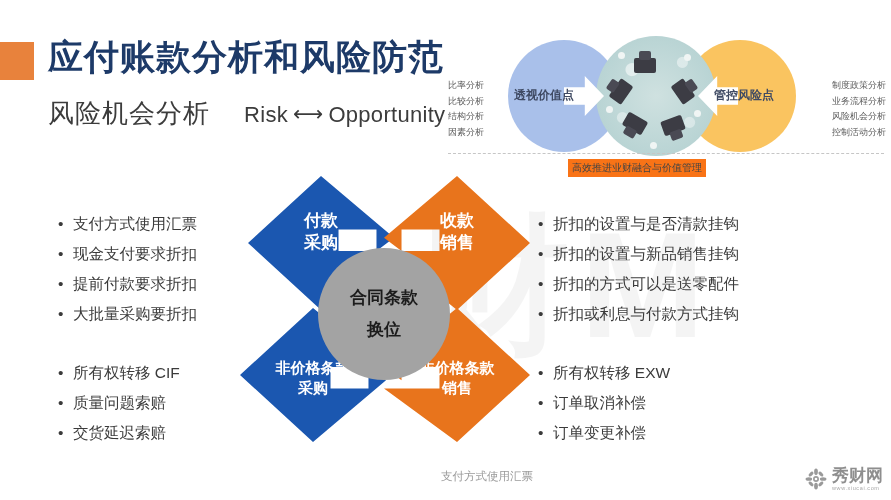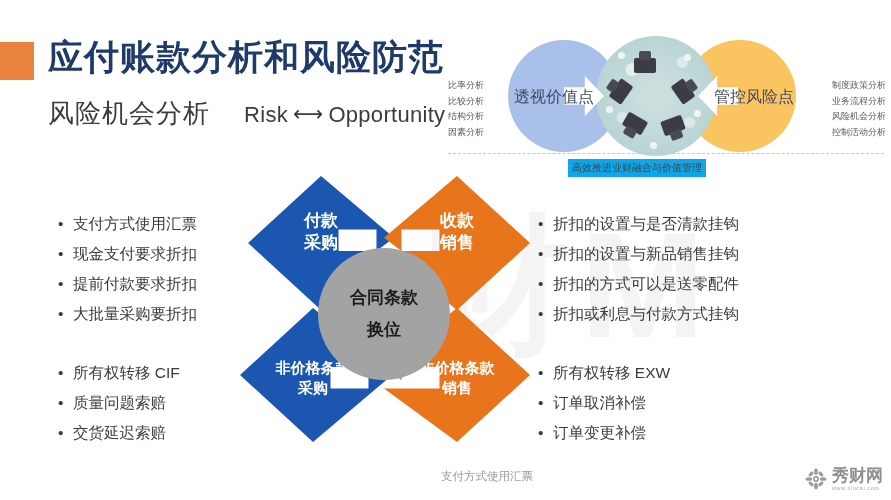--- a/index.html
+++ b/index.html
@@ -142,38 +142,38 @@
     left: 118px;
     clip-path: polygon(0% 28%, 52% 28%, 52% 0%, 100% 50%, 52% 100%, 52% 72%, 0% 72%);
   }
   #venn-arrow-right {
     left: 252px;
     clip-path: polygon(100% 28%, 48% 28%, 48% 0%, 0% 50%, 48% 100%, 48% 72%, 100% 72%);
   }
   .venn-arrow-label {
     position: absolute;
     top: 53px;
-    font-size: 16px;
-    font-weight: normal;
+    font-size: 12px;
+    font-weight: bold;
     color: #3f4a63;
     white-space: nowrap;
     text-align: right;
   }
   #venn-label-left  { left: 68px; }
   #venn-label-right { left: 268px; }
   #venn-divider {
     position: absolute;
     left: 2px; top: 119px;
     width: 436px;
     border-top: 1px dashed #c6c6c6;
   }
   #venn-caption {
     position: absolute;
     left: 122px; top: 125px;
-    background: #0ea5e9;
+    background: #f97316;
     color: #444444;
     font-size: 10px;
     padding: 2px 4px;
     white-space: nowrap;
   }
 
   
   #diamond-cluster {
     position: absolute;
     left: 240px;

